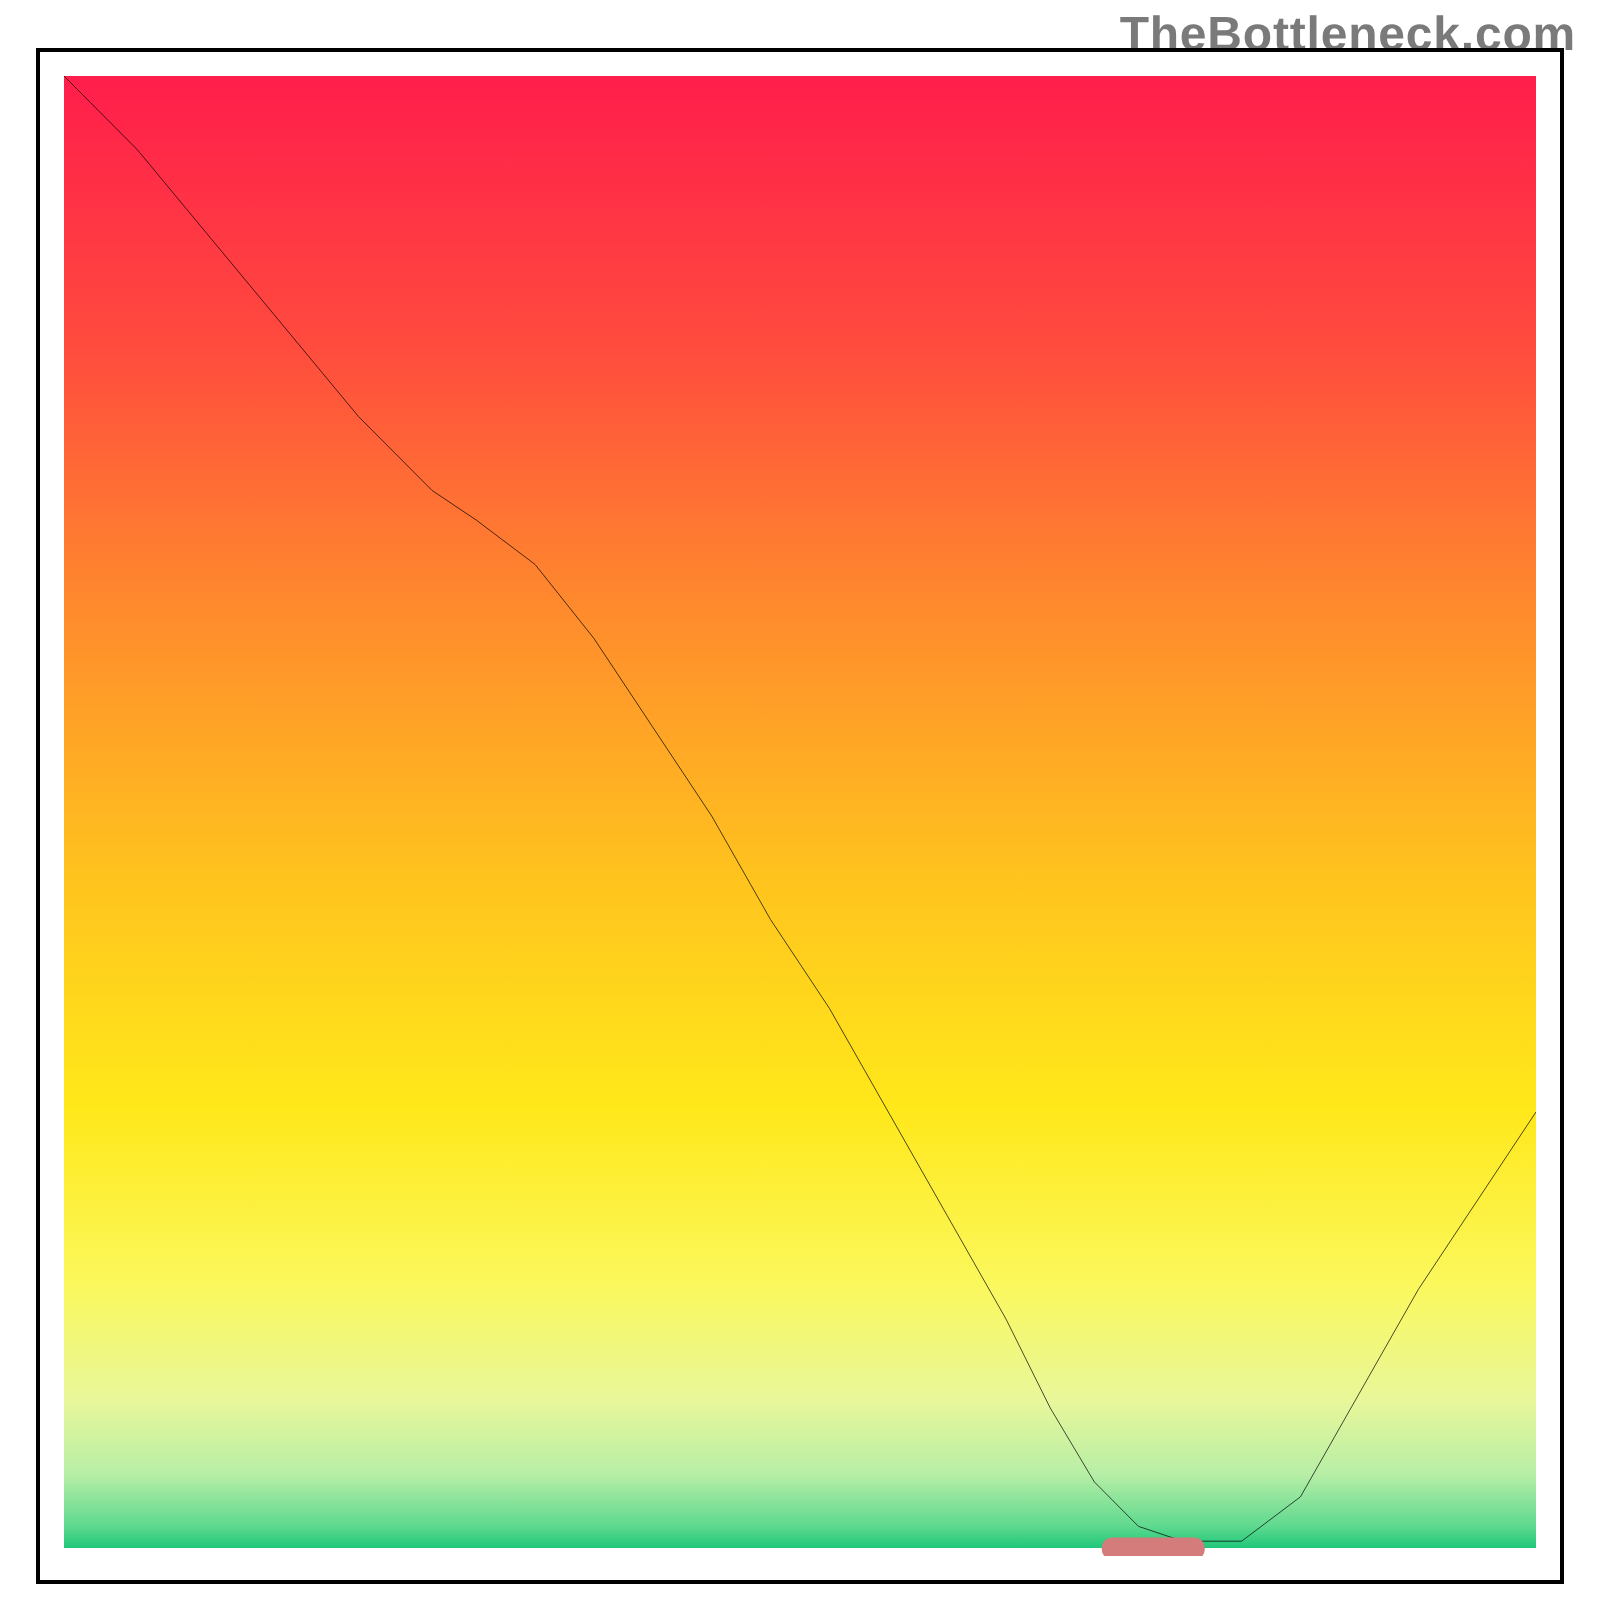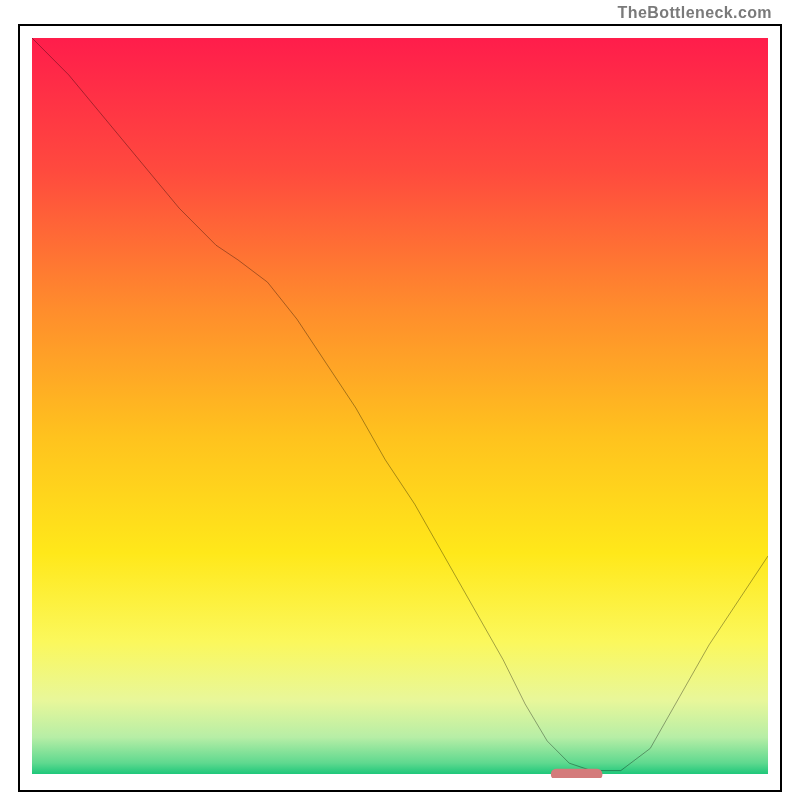--- a/index.html
+++ b/index.html
@@ -1,17 +1,17 @@
 <!DOCTYPE html>
 <html><head>
 <meta charset="utf-8">
 <style>
   * { margin: 0; padding: 0; box-sizing: border-box; }
   body { width: 800px; height: 800px; background: #fff; position: relative; font-family: Arial, sans-serif; }
-  .watermark { position: absolute; top: 4px; right: 28px; font-size: 16px; font-weight: bold; color: #7a7a7a; letter-spacing: 0.4px; }
+  .watermark { position: absolute; top: 4px; right: 12px; font-size: 24px; font-weight: bold; color: #7a7a7a; letter-spacing: 0.4px; }
   .frame { position: absolute; top: 24px; left: 18px; width: 764px; height: 768px; border: 2px solid #000; }
   .plot-area { position: absolute; top: 12px; left: 12px; right: 12px; bottom: 12px; overflow: hidden; }
   .gradient { position: absolute; inset: 0; }
   svg.overlay { position: absolute; inset: 0; width: 100%; height: 100%; }
 </style>
 </head>
 <body>
 
 <div class="watermark">TheBottleneck.com</div>
 

